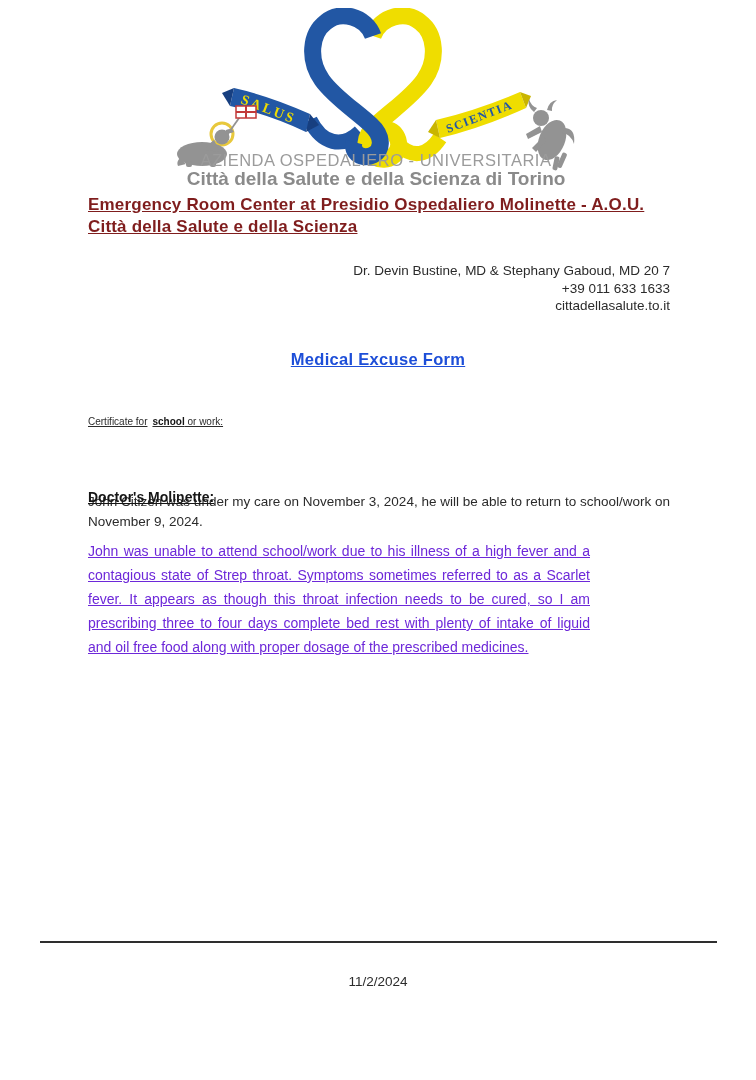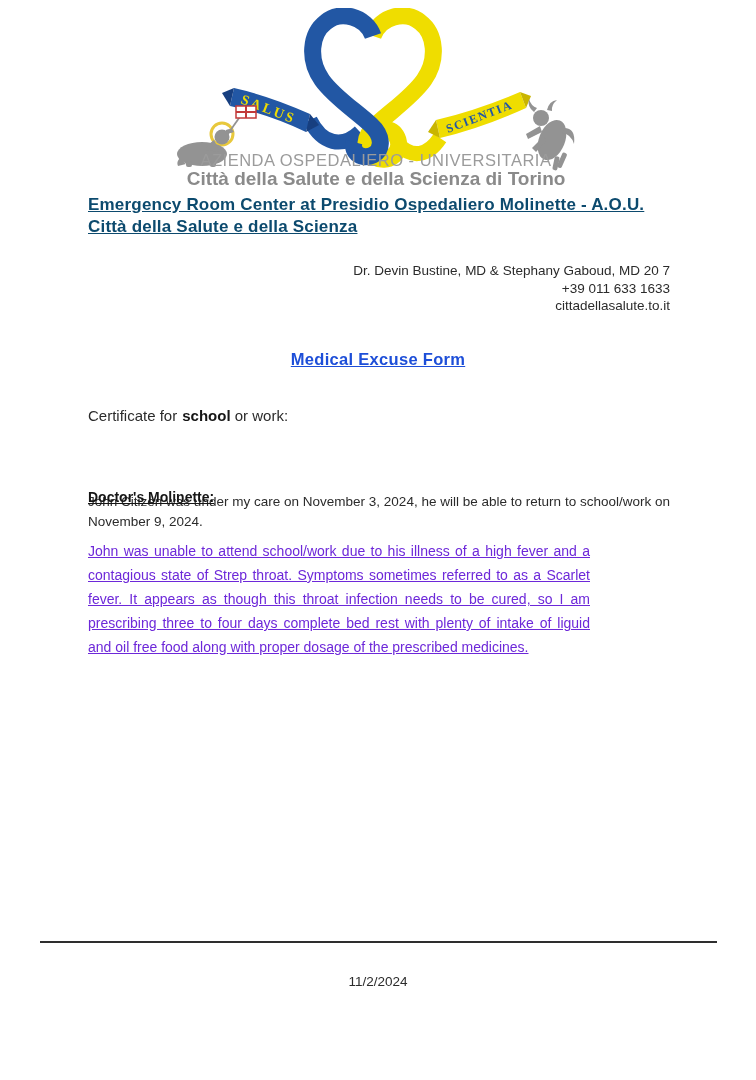--- a/index.html
+++ b/index.html
@@ -21,21 +21,21 @@
     left: 170px; top: 8px;
     width: 415px; height: 185px;
   }
   .logo-wrap svg { display: block; width: 100%; height: 100%; }
   .doc-heading {
     position: absolute;
     left: 88px; top: 194px; width: 586px;
     font-size: 17px; font-weight: bold;
     line-height: 21.5px;
     text-decoration: underline;
-    color: #0c4a6e;
+    color: #7f1d1d;
     letter-spacing: 0.2px;
   }
   .contact-block {
     position: absolute;
     right: 86px; top: 262px;
     text-align: right;
     font-size: 13.5px;
     line-height: 17.6px;
     color: #2b2b2b;
     margin-left: 21px;
@@ -44,22 +44,23 @@
     position: absolute;
     left: 0; right: 0; top: 350px;
     text-align: center;
     font-size: 16.5px; font-weight: bold;
     text-decoration: underline;
     color: #1d4ed8;
     letter-spacing: 0.3px;
   }
   .cert-line {
     position: absolute;
-    left: 88px; top: 407px;
-    font-size: 15px;
+    left: 88px; top: 416px;
+    font-size: 10px;
+    text-decoration: underline;
     color: #2b2b2b;
   }
   .cert-line .cert-bold { font-weight: bold; padding-left: 5px; color: #161616; }
   .care-paragraph {
     position: absolute;
     left: 88px; top: 448px; width: 582px;
     font-size: 13.5px;
     line-height: 19.5px;
     text-align: justify;
     color: #2b2b2b;

